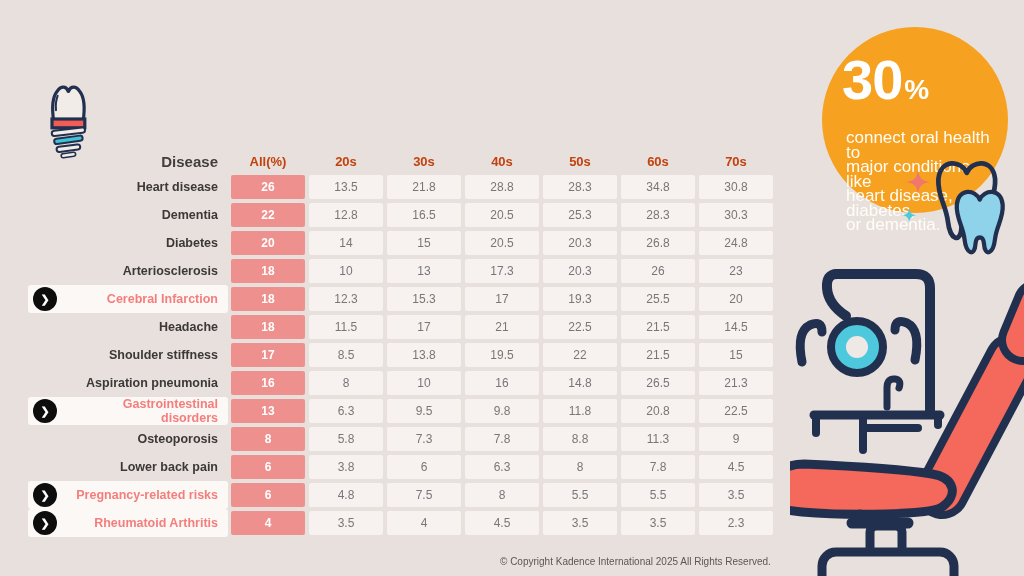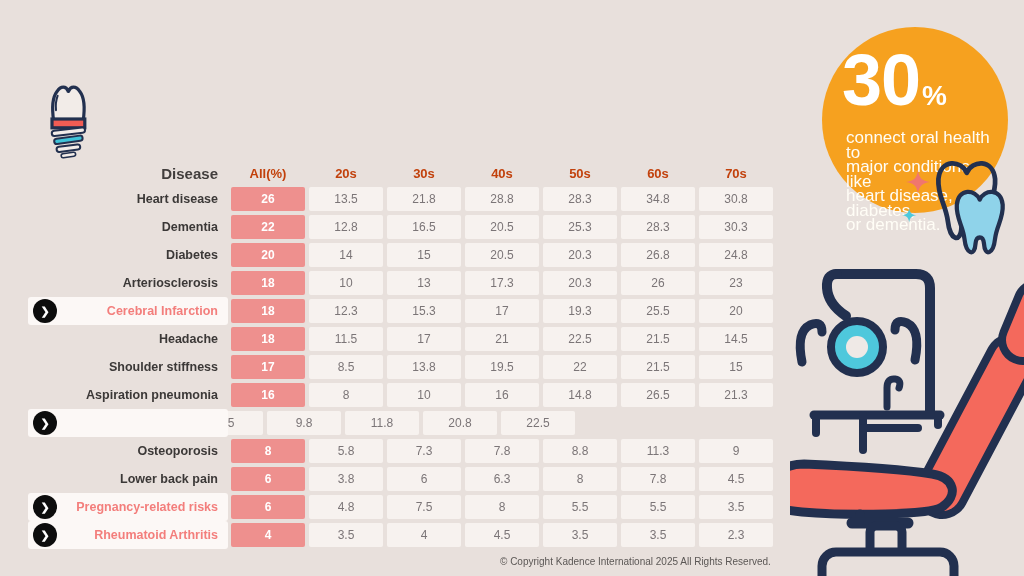--- a/index.html
+++ b/index.html
@@ -3,21 +3,21 @@
 <meta charset="utf-8">
 <style>
   html,body{margin:0;padding:0;background:#e8e0dc;}
   .stage{position:relative;width:1024px;height:576px;background:#e8e0dc;overflow:hidden;
          font-family:"Liberation Sans",sans-serif;}
   
   .title{position:absolute;left:204px;top:94px;font-size:25px;line-height:31px;
          font-weight:500;color:#2f2b2a;letter-spacing:.2px;}
   .title .dot{color:#7fb342;font-weight:700;}
   
-  .tbl{position:absolute;left:28px;top:160px;width:750px;}
+  .tbl{position:absolute;left:28px;top:148px;width:750px;}
   .thead{display:flex;align-items:center;height:26px;margin-bottom:1px;}
   .th-disease{width:198px;text-align:right;padding-right:8px;box-sizing:border-box;
               font-size:15px;font-weight:700;color:#423e3d;}
   .th{width:74px;text-align:center;font-size:13px;font-weight:700;color:#c2410c;margin-left:4px;}
   .th.first{margin-left:5px;}
   .row{position:relative;display:flex;align-items:center;height:24px;margin-bottom:4px;}
   .strip{position:absolute;left:0;top:-2px;bottom:-2px;width:200px;background:#fcf8f6;border-radius:3px;}
   .arrow{position:absolute;left:5px;top:50%;transform:translateY(-50%);width:24px;height:24px;
          border-radius:50%;background:#0d0d0d;color:#fff;display:flex;align-items:center;
          justify-content:center;font-size:11px;font-weight:700;z-index:2;cursor:pointer;}
@@ -26,21 +26,21 @@
   .rlabel.coral{color:#f37e7c;}
   .cell{width:74px;height:24px;margin-left:4px;border-radius:2px;display:flex;align-items:center;
         justify-content:center;font-size:12px;}
   .cell.all{margin-left:5px;background:#ee908e;color:#fff;font-weight:700;}
   .cell.val{background:#f7f2ef;color:#7b7577;}
   
   .badge{position:absolute;left:822px;top:27px;width:186px;height:186px;border-radius:50%;
          background:#f6a11f;color:#fff;}
   .badge-num{position:absolute;left:20px;top:18px;display:flex;align-items:baseline;
              font-weight:700;letter-spacing:-1px;}
-  .badge-num .big{font-size:72px;line-height:70px;}
+  .badge-num .big{font-size:56px;line-height:70px;}
   .badge-num .pct{font-size:28px;margin-left:2px;}
   .badge-desc{position:absolute;left:24px;top:104px;width:152px;font-size:17px;line-height:14.5px;
               font-weight:500;color:#fffdf6;white-space:pre-line;}
   
   .implant{position:absolute;left:44px;top:79px;}
   .teeth{position:absolute;left:890px;top:156px;}
   .chair{position:absolute;left:790px;top:252px;}
   
   .copyright{position:absolute;left:500px;top:556px;width:330px;
              font-size:10px;color:#5b5755;}
@@ -155,20 +155,21 @@
           <span class="cell val">8</span>
           <span class="cell val">10</span>
           <span class="cell val">16</span>
           <span class="cell val">14.8</span>
           <span class="cell val">26.5</span>
           <span class="cell val">21.3</span>
         </div>
         <div class="row">
           <span class="strip"></span>
           <span class="arrow">❯</span>
+          <span class="rlabel coral">Gastrointestinal disorders</span>
           <span class="cell all">13</span>
           <span class="cell val">6.3</span>
           <span class="cell val">9.5</span>
           <span class="cell val">9.8</span>
           <span class="cell val">11.8</span>
           <span class="cell val">20.8</span>
           <span class="cell val">22.5</span>
         </div>
         <div class="row">
           <span class="rlabel">Osteoporosis</span>

